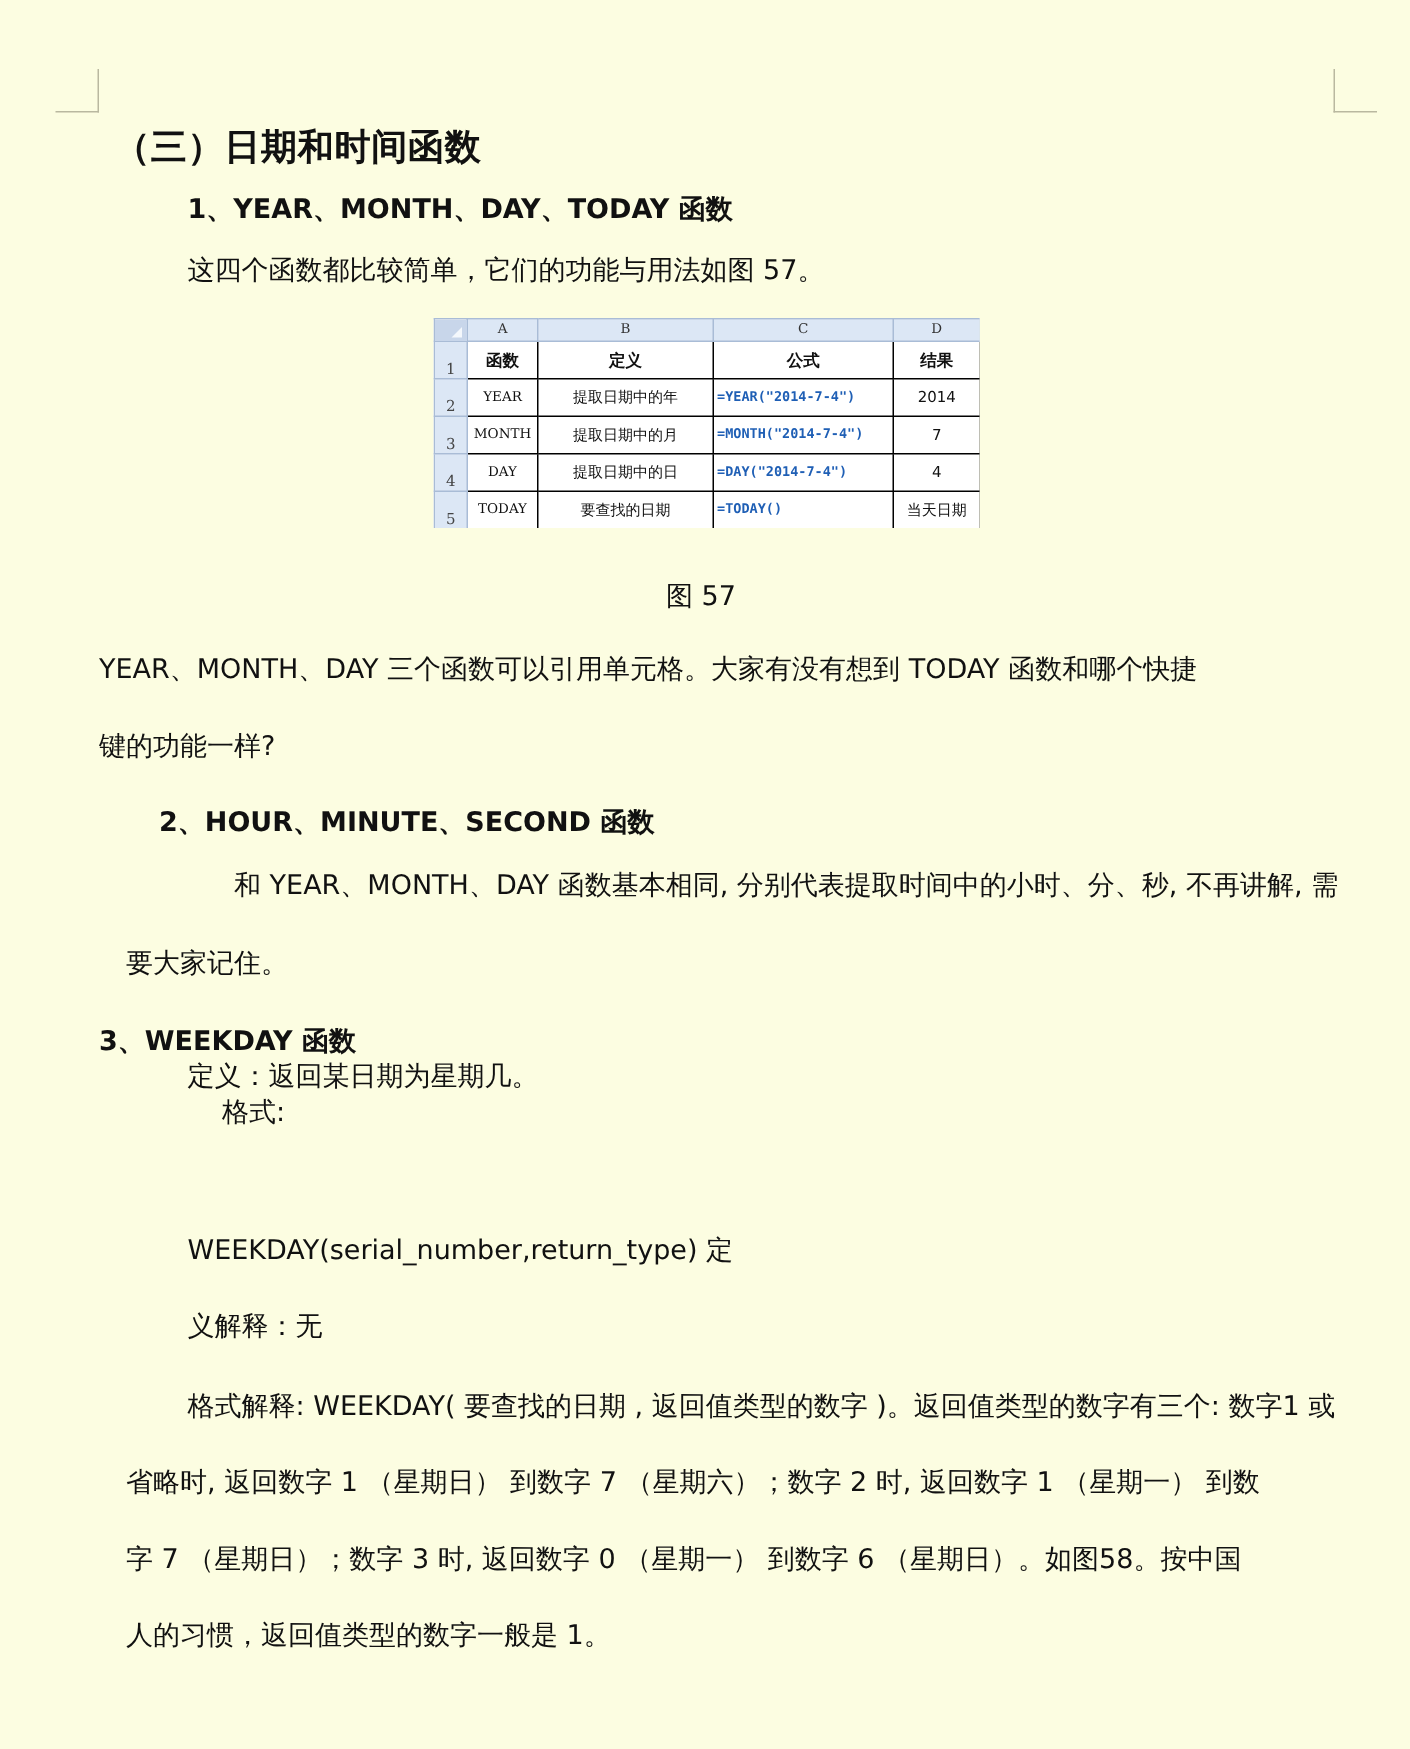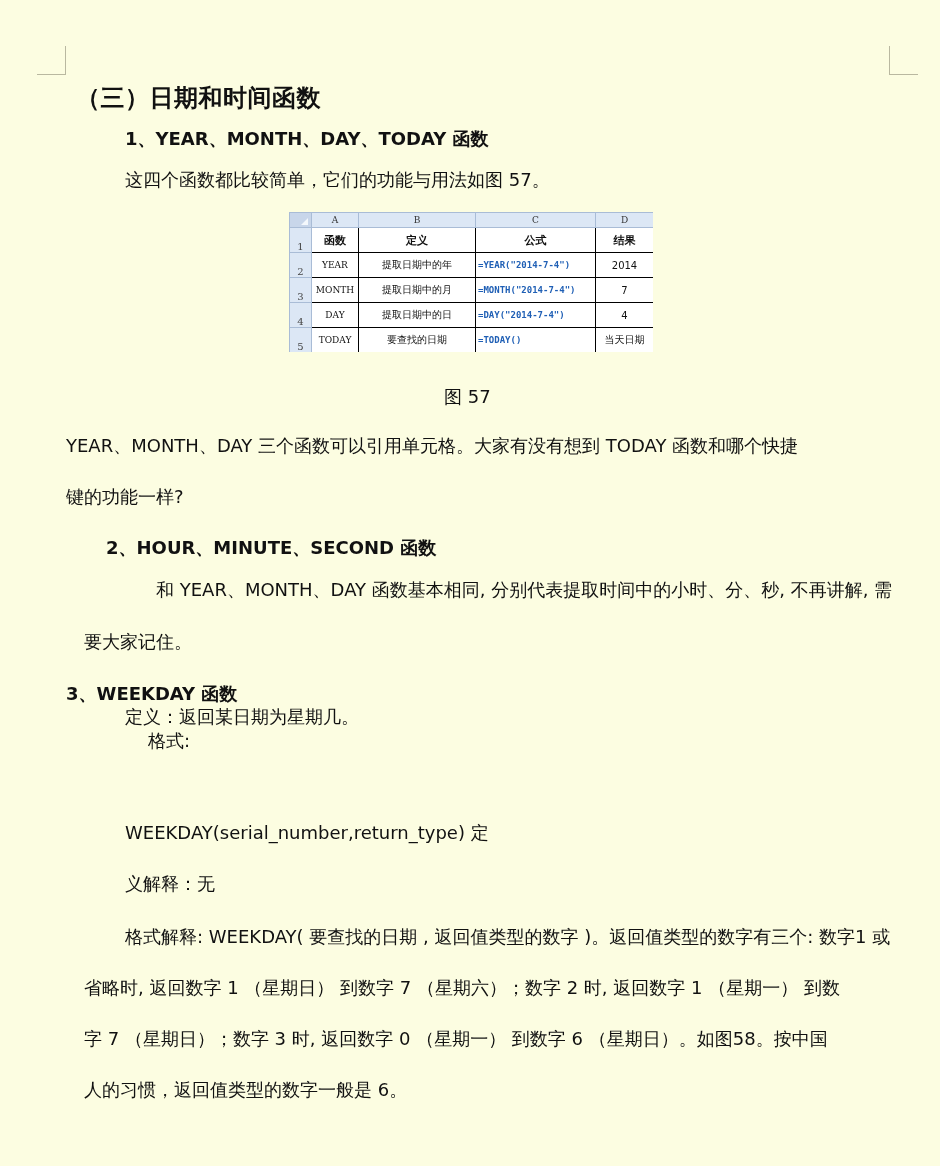--- a/index.html
+++ b/index.html
@@ -127,13 +127,13 @@
 <div class="abs p" style="left:84px; top:630px;">要大家记住。</div>
 
 <div class="abs h2" style="left:66px; top:682px;">3、WEEKDAY  函数</div>
 <div class="abs p" style="left:125px; top:705px;">定义：返回某日期为星期几。</div>
 <div class="abs p" style="left:125px; top:729px;margin-left:23px;">格式:</div>
 <div class="abs p" style="left:125px; top:821px;">WEEKDAY(serial_number,return_type)  定</div>
 <div class="abs p" style="left:125px; top:872px;">义解释：无</div>
 <div class="abs p" style="left:125px; top:925px;">格式解释: WEEKDAY( 要查找的日期 , 返回值类型的数字 )。返回值类型的数字有三个:  数字1  或</div>
 <div class="abs p" style="left:84px; top:976px;">省略时,  返回数字  1 （星期日）  到数字   7 （星期六）；数字 2  时,  返回数字  1 （星期一）  到数</div>
 <div class="abs p" style="left:84px; top:1027px;">字   7 （星期日）；数字 3  时,  返回数字  0 （星期一）  到数字   6 （星期日）。如图58。按中国</div>
-<div class="abs p" style="left:84px; top:1078px;">人的习惯，返回值类型的数字一般是  6。</div>
+<div class="abs p" style="left:84px; top:1078px;">人的习惯，返回值类型的数字一般是  1。</div>
 
 </body></html>

